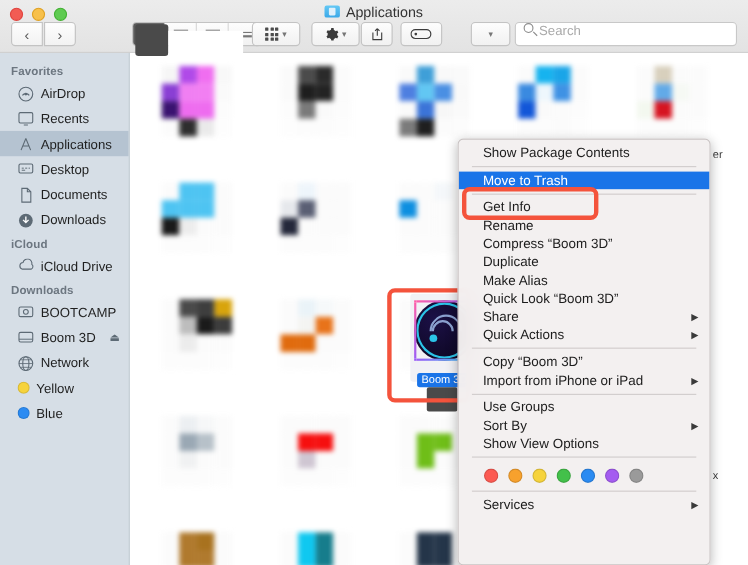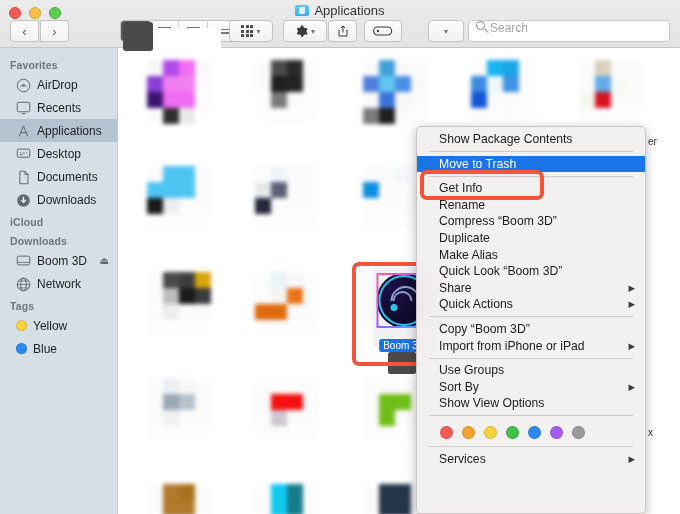--- a/index.html
+++ b/index.html
@@ -820,42 +820,58 @@
       <div class="sb-item">
         <span class="sb-ico">
           <svg width="15" height="15" viewBox="0 0 24 24">
             <circle cx="12" cy="12" r="10" fill="#5d6a75"></circle>
             <path d="M12 6v9M8 11l4 4 4-4" stroke="#ffffff" stroke-width="2" fill="none"></path>
           </svg>
         </span>
         <span>Downloads</span>
       </div>
       <div class="sb-header">iCloud</div>
+      <div class="sb-item">
+        <span class="sb-ico">
+          <svg width="16" height="12" viewBox="0 0 26 18">
+            <path d="M7 15a5 5 0 011-9.8A6.5 6.5 0 0121 8a4 4 0 01-1 7z" fill="none" stroke="#5d6a75" stroke-width="1.6"></path>
+          </svg>
+        </span>
+        <span>iCloud Drive</span>
+      </div>
       <div class="sb-header">Downloads</div>
+      <div class="sb-item">
+        <span class="sb-ico">
+          <svg width="15" height="13" viewBox="0 0 24 20">
+            <rect x="2" y="3" width="20" height="14" rx="2.5" fill="none" stroke="#5d6a75" stroke-width="1.6"></rect>
+            <circle cx="12" cy="10" r="3.5" fill="none" stroke="#5d6a75" stroke-width="1.6"></circle>
+          </svg>
+        </span>
+        <span>BOOTCAMP</span>
+      </div>
       <div class="sb-item">
         <span class="sb-ico">
           <svg width="15" height="13" viewBox="0 0 24 20">
             <rect x="2" y="3" width="20" height="14" rx="2.5" fill="none" stroke="#5d6a75" stroke-width="1.6"></rect>
             <path d="M2 13h20" stroke="#5d6a75" stroke-width="1.4"></path>
           </svg>
         </span>
         <span>Boom 3D</span>
         <span class="eject">⏏</span>
       </div>
       <div class="sb-item">
         <span class="sb-ico">
           <svg width="15" height="15" viewBox="0 0 24 24">
             <circle cx="12" cy="12" r="10" fill="none" stroke="#5d6a75" stroke-width="1.6"></circle>
             <ellipse cx="12" cy="12" rx="4.5" ry="10" fill="none" stroke="#5d6a75" stroke-width="1.6"></ellipse>
             <path d="M2 12h20M4 6.5h16M4 17.5h16" stroke="#5d6a75" stroke-width="1.2"></path>
           </svg>
         </span>
         <span>Network</span>
       </div>
-      <div class="sb-header">Tags</div>
       <div class="sb-item">
         <span class="tagdot" style="background: rgb(246, 211, 60); border: 1px solid rgba(0, 0, 0, 0.12);"></span>
         <span>Yellow</span>
       </div>
       <div class="sb-item">
         <span class="tagdot" style="background: rgb(43, 139, 242); border: 1px solid rgba(0, 0, 0, 0.12);"></span>
         <span>Blue</span>
       </div>
     </div>
 

